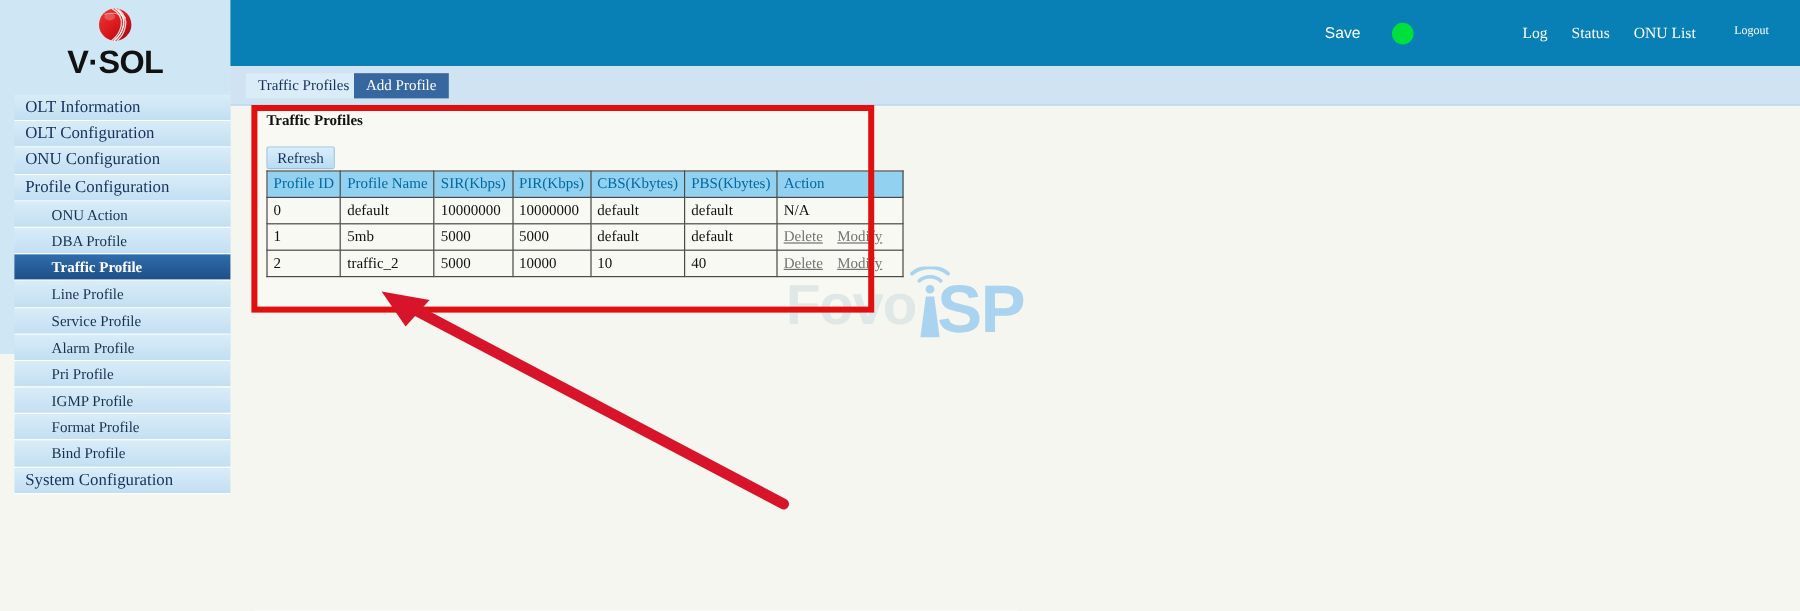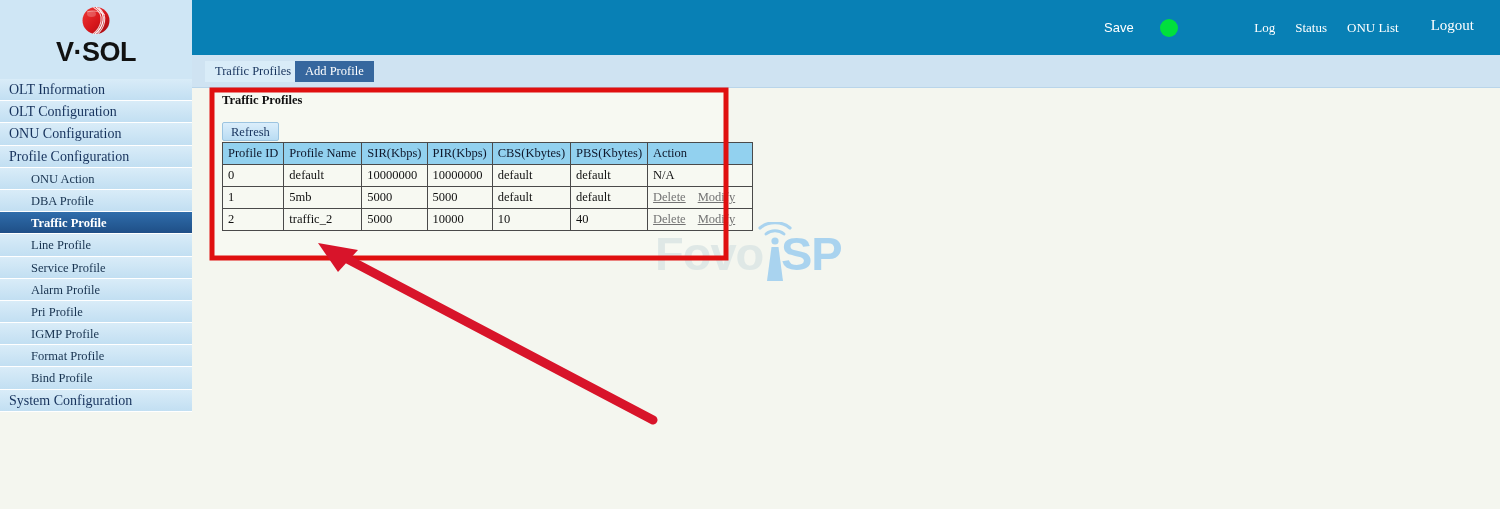--- a/index.html
+++ b/index.html
@@ -61,20 +61,21 @@
     height: 22.2px;
     line-height: 22.2px;
     border-bottom: 1px solid #ffffff;
     background: linear-gradient(to bottom, #d9ecf8 0%, #c2dff2 100%);
     color: #16325c;
     font-size: 14px;
     padding-left: 9px;
     box-sizing: border-box;
     white-space: nowrap;
     overflow: hidden;
+    margin-left: 12px;
   }
   .nav-item.sub {
     font-size: 12.5px;
     padding-left: 31px;
     color: #17324f;
   }
   .nav-item.active {
     background: linear-gradient(to bottom, #2f6dab 0%, #1f4f87 100%);
     color: #ffffff;
     font-weight: 600;
@@ -97,21 +98,21 @@
     gap: 0;
   }
   .top-link {
     color: #ffffff;
     font-size: 13px;
     font-family: "Liberation Serif", serif;
     padding: 0 10px;
     white-space: nowrap;
     text-decoration: none;
   }
-  .top-link.logout { font-size: 15px; padding-left: 22px; padding-right: 14px; position:relative; top:-2px;}
+  .top-link.logout { font-size: 10px; padding-left: 22px; padding-right: 14px; position:relative; top:-2px;}
   #save-label {
     position: absolute;
     left: 912px; top: 20px;
     color: #ffffff;
     font-size: 13px;
     font-family: "Liberation Sans", sans-serif;
   }
   #status-dot {
     position: absolute;
     left: 968px; top: 19px;
@@ -194,21 +195,21 @@
     padding: 3px 5px;
     text-align: left;
     font-weight: normal;
     color: #111111;
     height: 17px;
     box-sizing: border-box;
     white-space: nowrap;
   }
   #profiles-table thead th {
     background: #92d1ef;
-    color: #0f172a;
+    color: #0369a1;
   }
   #profiles-table tbody td { background: #f7f9f2; }
   .c0 { width: 57px; }
   .c1 { width: 70px; margin-left: 16px; }
   .c2 { width: 64px; margin-top: 16px; }
   .c3 { width: 64px; }
   .c4 { width: 72px; }
   .c5 { width: 72px; }
   .c6 { width: 89px; }
   .act-link {
@@ -223,21 +224,21 @@
     position: absolute;
     left: 655px; top: 222px;
     width: 200px; height: 62px;
     pointer-events: none;
   }
   #watermark .wm-text {
     position: absolute;
     left: 0; top: 8px;
     font-family: "Liberation Sans", sans-serif;
     font-weight: 800;
-    font-size: 47px;
+    font-size: 56px;
     letter-spacing: -1px;
     color: #a9d3ef;
     line-height: 1;
   }
   #watermark .wm-faint {
     position: absolute;
     left: 0; top: 8px;
     font-family: "Liberation Sans", sans-serif;
     font-weight: 800;
     font-size: 47px;

